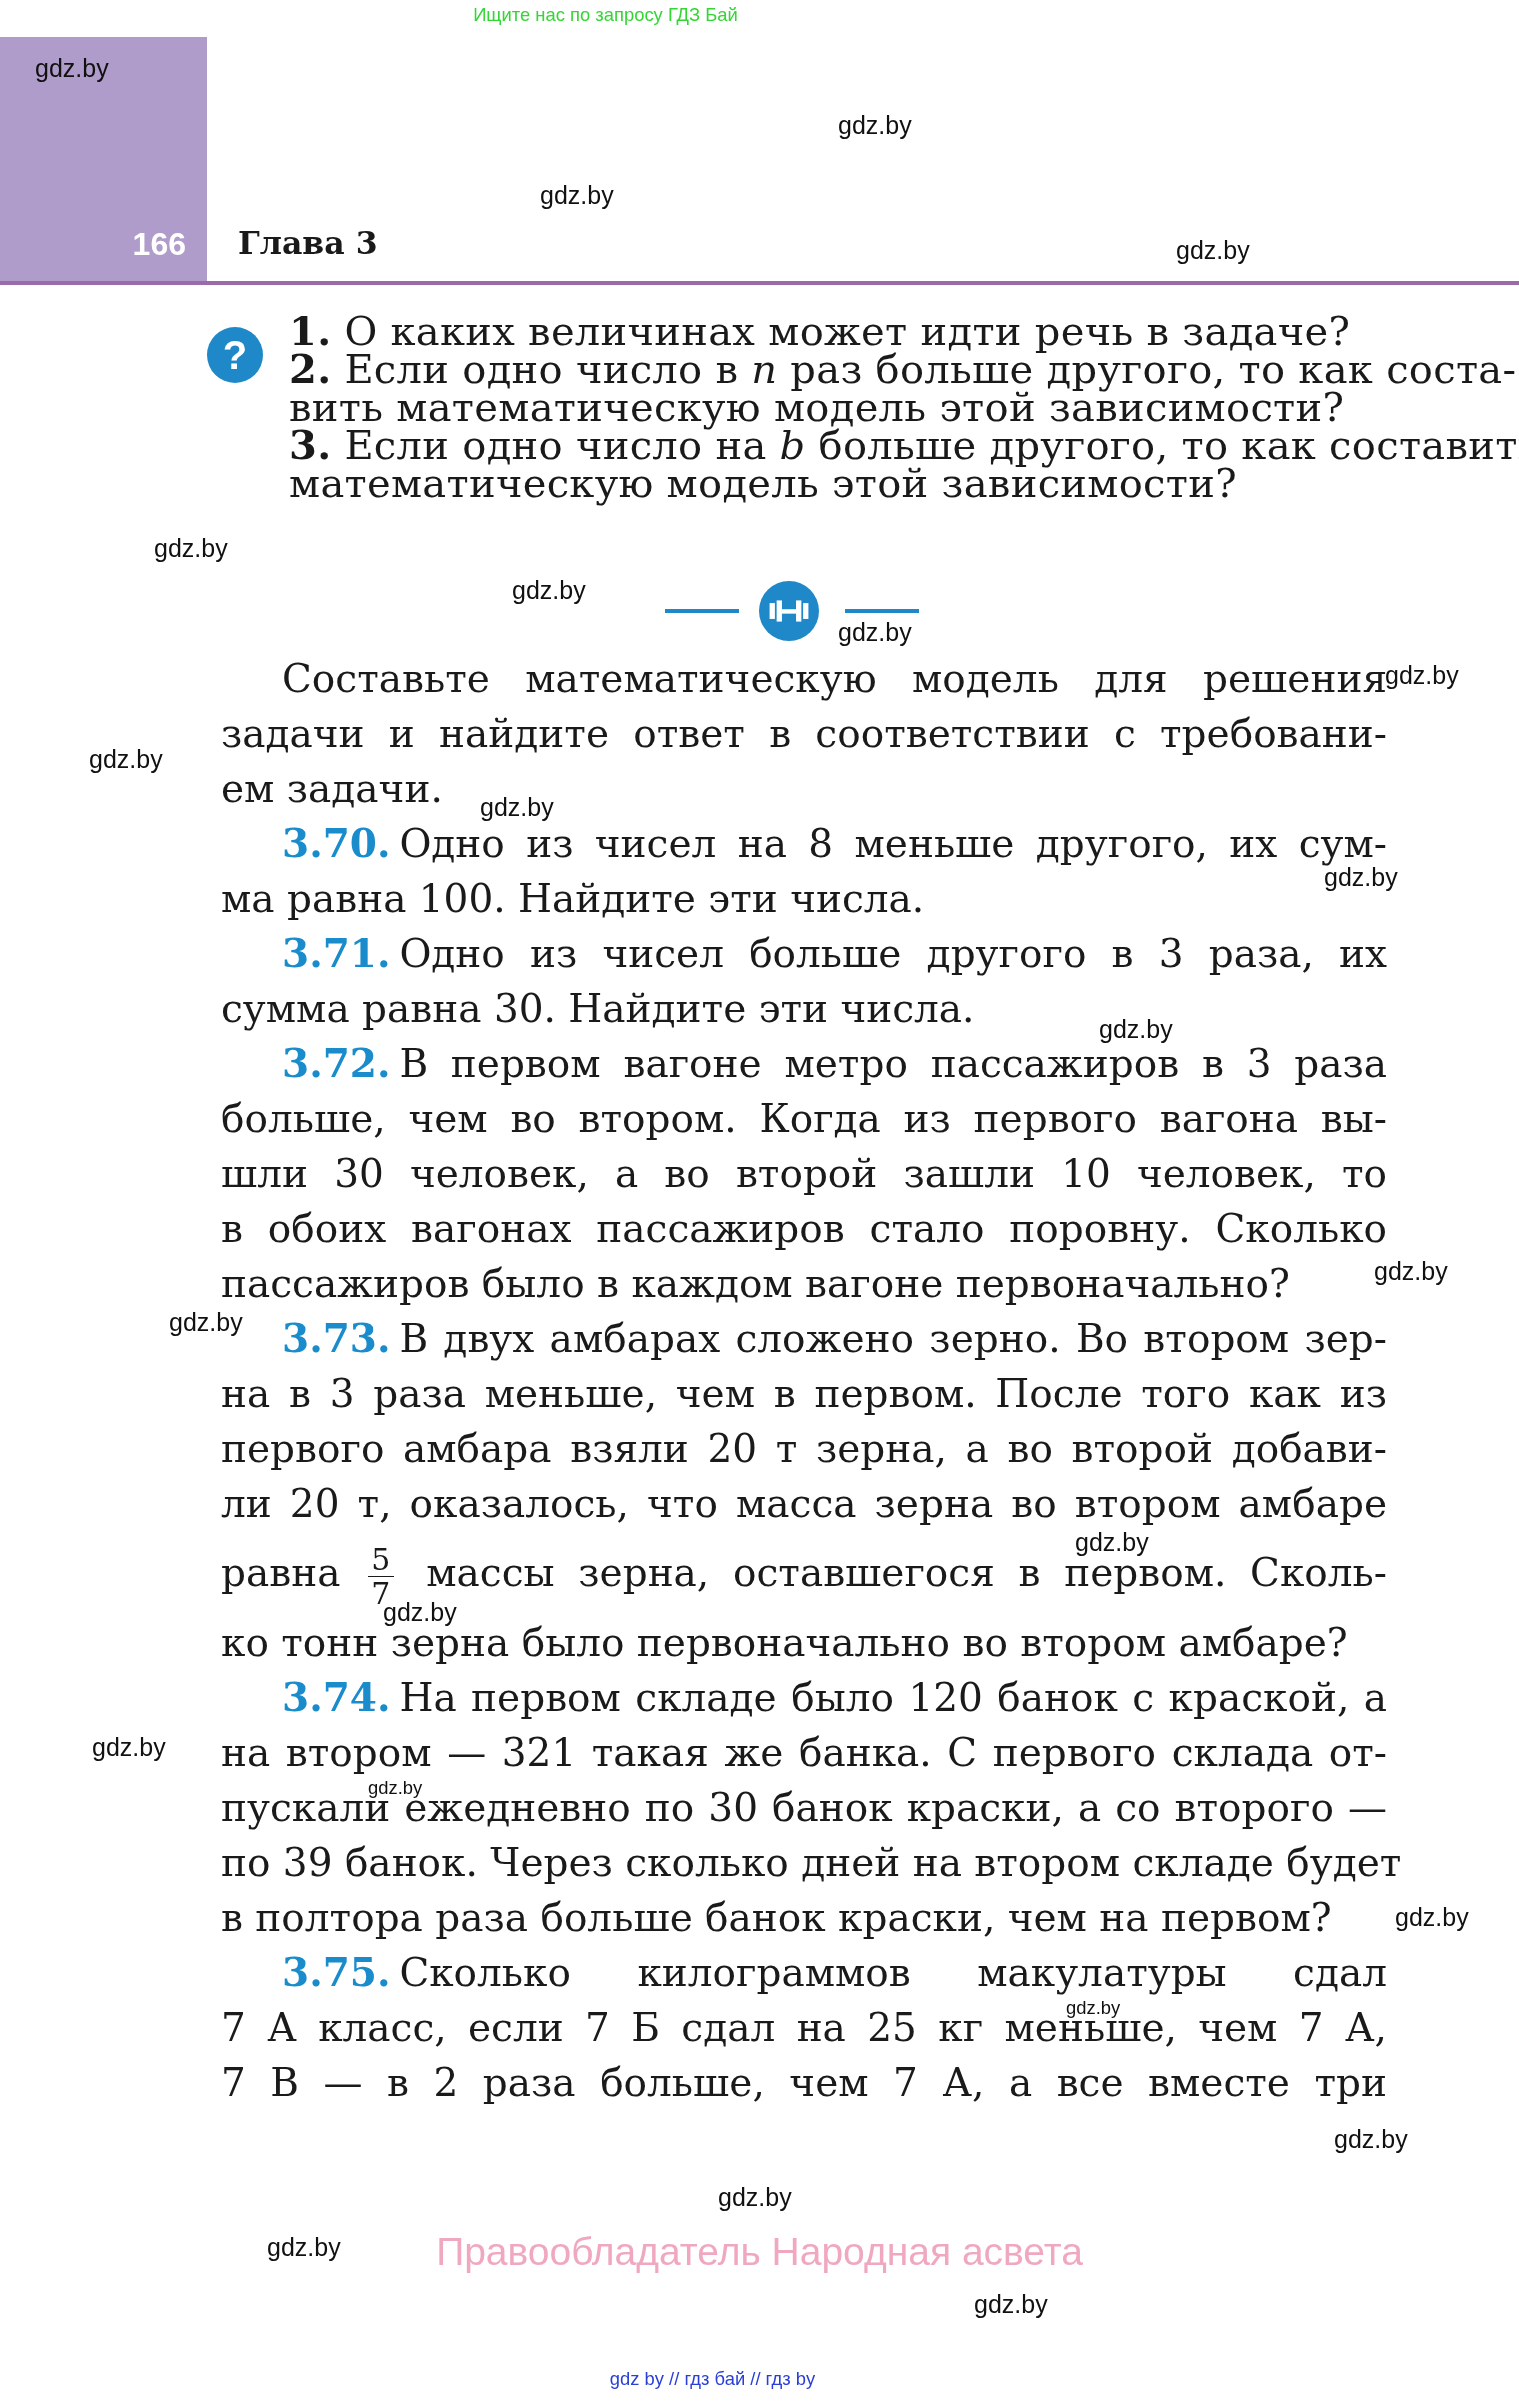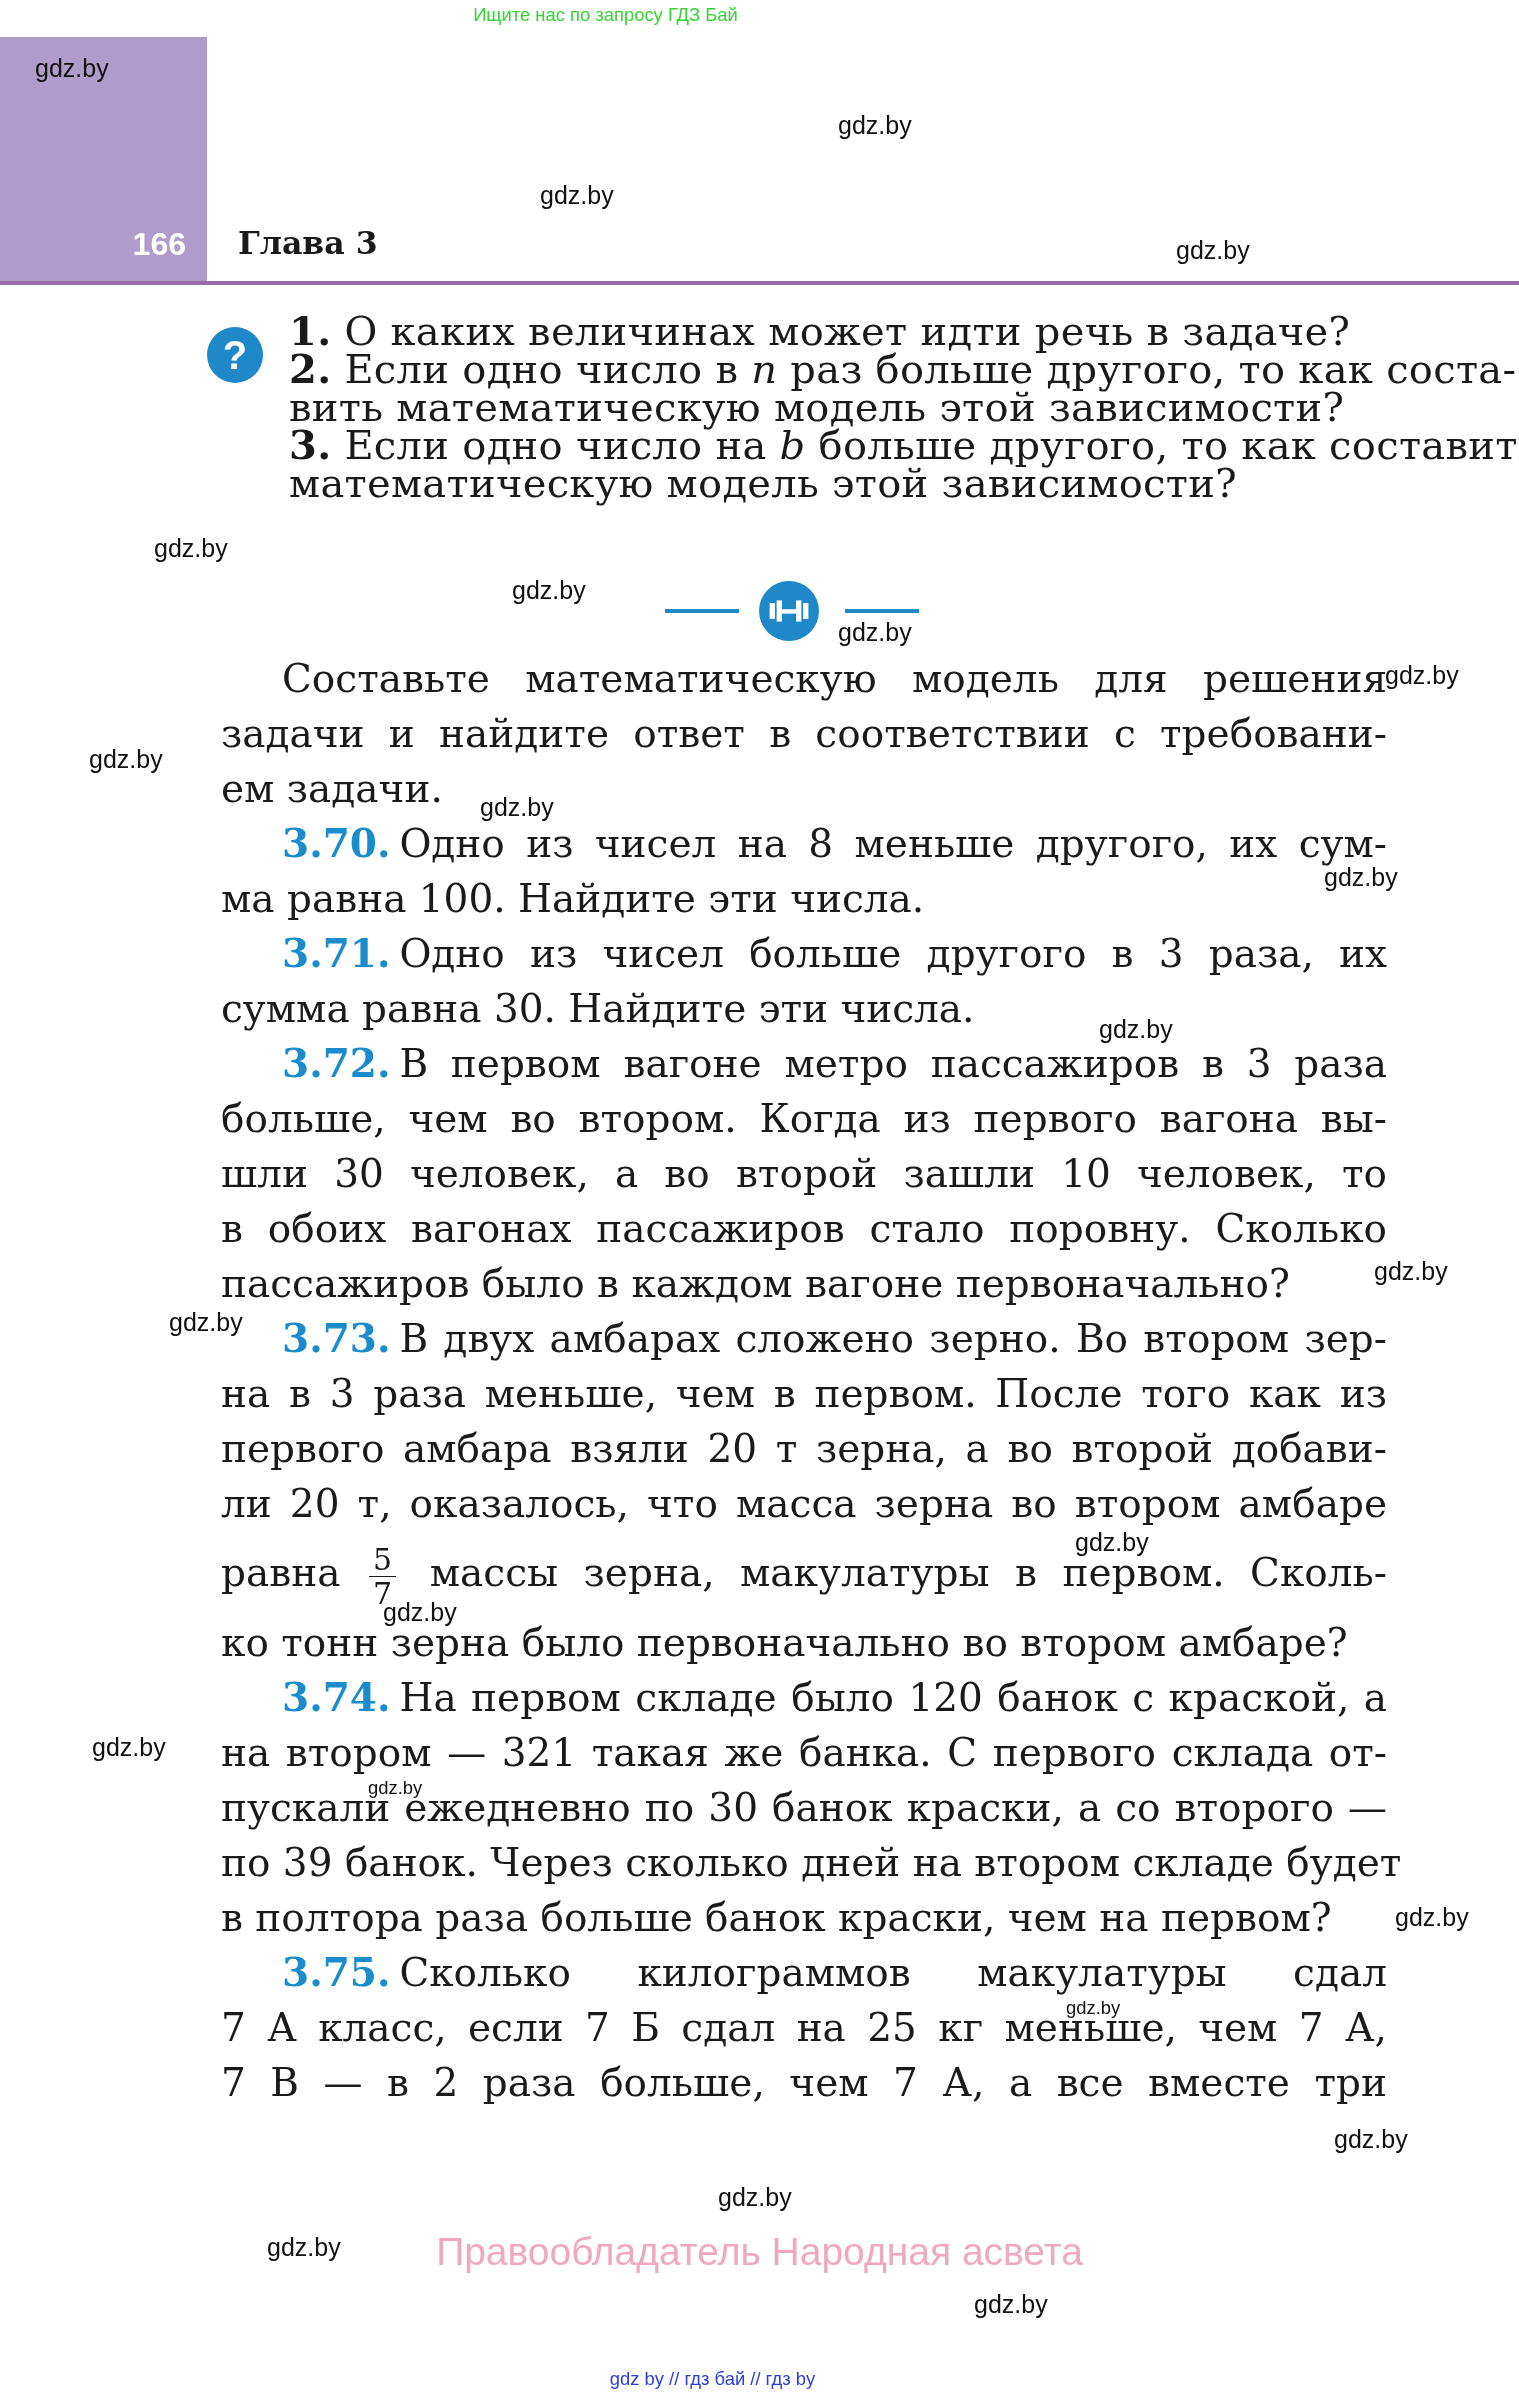--- a/index.html
+++ b/index.html
@@ -121,21 +121,21 @@
   </div>
 
   <div class="para">
     <span class="line indent"><span class="num">3.73.</span><span>В двух амбарах сложено зерно. Во втором зер-</span></span>
     <span class="line">на в 3 раза меньше, чем в первом. После того как из</span>
     <span class="line">первого амбара взяли 20 т зерна, а во второй добави-</span>
     <span class="line">ли 20 т, оказалось, что масса зерна во втором амбаре</span>
     <span class="line tall">
       <span>равна</span>
       <span class="frac"><span class="n">5</span><span class="d">7</span></span>
-      <span>массы зерна, макулатуры в первом. Сколь-</span>
+      <span>массы зерна, оставшегося в первом. Сколь-</span>
     </span>
     <span class="line last">ко тонн зерна было первоначально во втором амбаре?</span>
   </div>
 
   <div class="para">
     <span class="line indent"><span class="num">3.74.</span><span>На первом складе было 120 банок с краской, а</span></span>
     <span class="line">на втором — 321 такая же банка. С первого склада от-</span>
     <span class="line">пускали ежедневно по 30 банок краски, а со второго —</span>
     <span class="line">по 39 банок. Через сколько дней на втором складе будет</span>
     <span class="line last">в полтора раза больше банок краски, чем на первом?</span>

